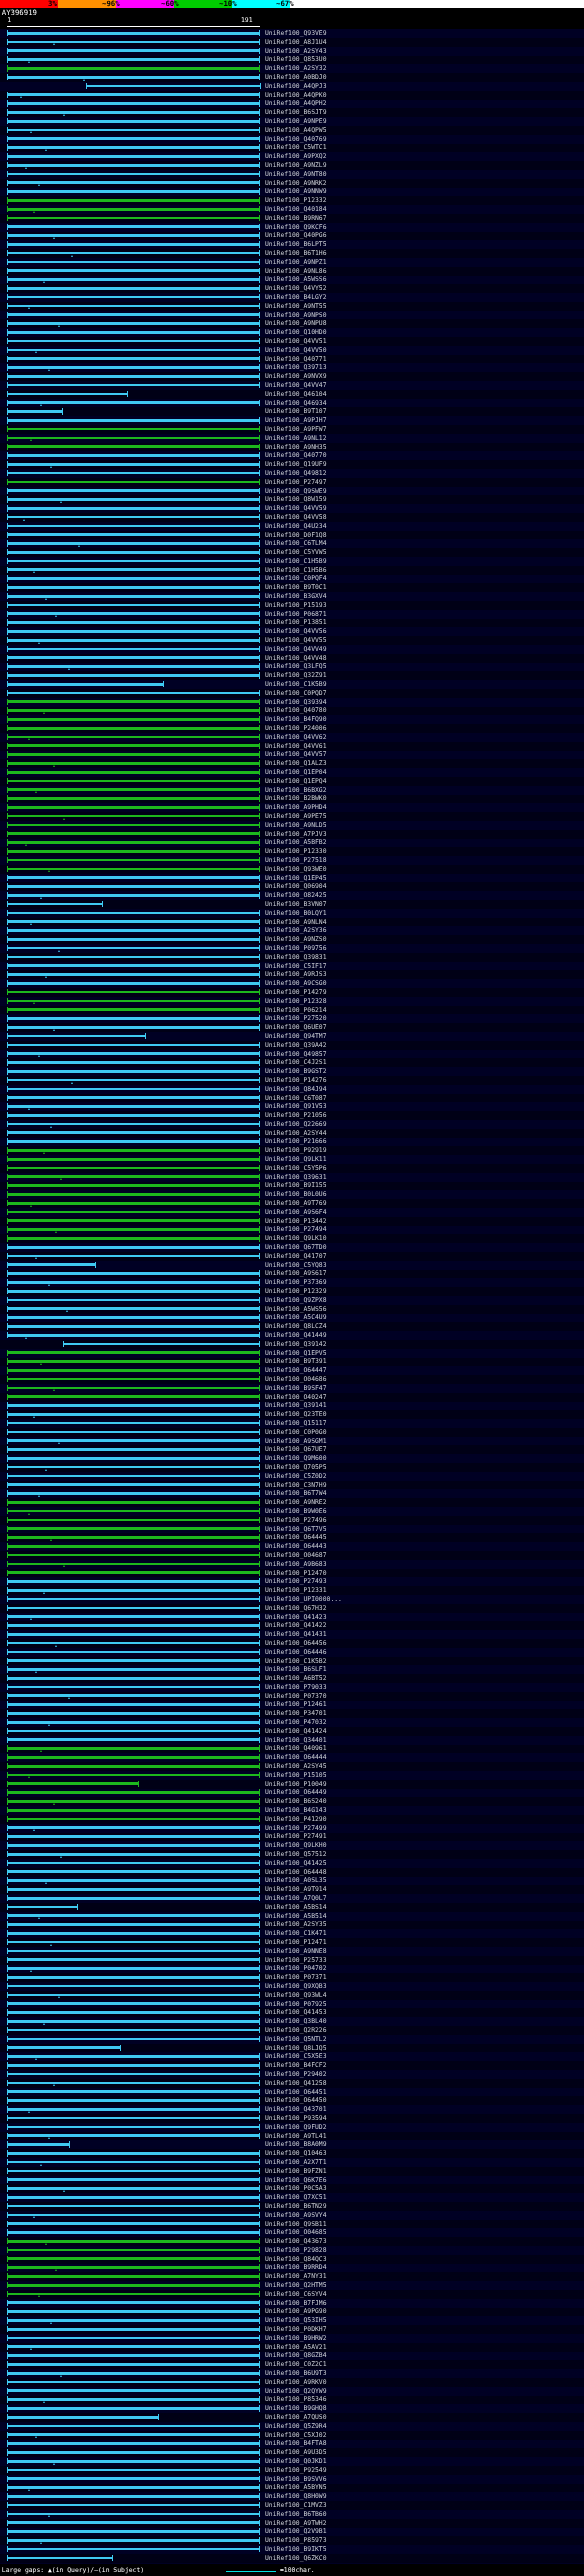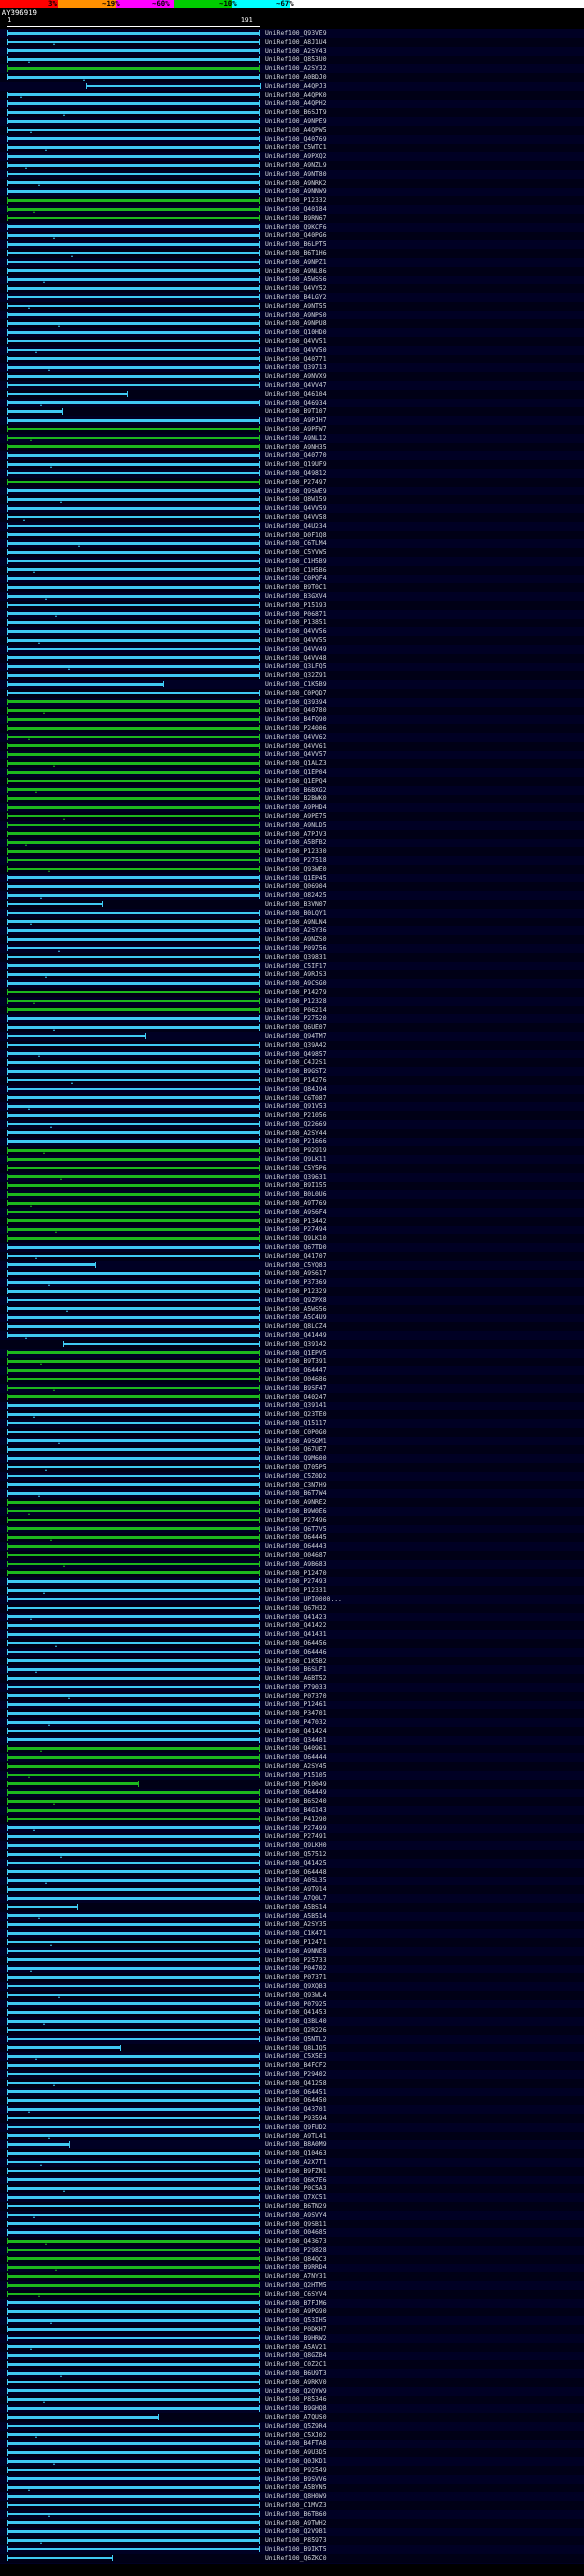--- a/index.html
+++ b/index.html
@@ -41,22 +41,22 @@
 <div class="screen">
 
   <div class="keybar">
     <div class="keyseg" style="background: rgb(255, 0, 0);"></div>
     <div class="keyseg" style="background: rgb(255, 144, 0);"></div>
     <div class="keyseg" style="background: rgb(255, 0, 255);"></div>
     <div class="keyseg" style="background: rgb(0, 204, 0);"></div>
     <div class="keyseg" style="background: rgb(0, 255, 255);"></div>
     <div class="keyrest" style="background: rgb(255, 255, 255);"></div>
     <span class="keylabel" style="left:48px">3%</span>
-    <span class="keylabel" style="left:102px">~19%</span>
-    <span class="keylabel" style="left:152px">~60%</span>
+    <span class="keylabel" style="left:102px">~96%</span>
+    <span class="keylabel" style="left:161px">~60%</span>
     <span class="keylabel" style="left:219px">~10%</span>
     <span class="keylabel" style="left:276px">~67%</span>
   </div>
 
   <div class="ruler">
     <span class="qname">AY396919</span>
     <span class="qstart">1</span>
     <span class="qend">191</span>
     <div class="qline"></div>
   </div>
@@ -1312,15 +1312,20 @@
         <div class="bar" style="left: 7.3px; width: 106px; background: rgb(63, 201, 242);"></div>
         <div class="label">UniRef100_Q6ZKC0</div>
       </div>
       <div class="row">
         <div class="bar" style="left: 7.3px; width: 253px; background: rgb(63, 201, 242);"></div>
         <div class="gapmark" style="left: 33px; border-bottom-color: rgb(63, 201, 242);"></div>
         <div class="label">UniRef100_Q9S2G5</div>
       </div>
     </div>
 
+  <div class="footer">
+    <span class="gapstext">Large gaps: ▲(in Query)/—(in Subject)</span>
+    <div class="scaleline" style="background: rgb(0, 224, 224);"></div>
+    <span class="scaletext">=100char.</span>
+  </div>
 
 </div>
 
 
 </body></html>

